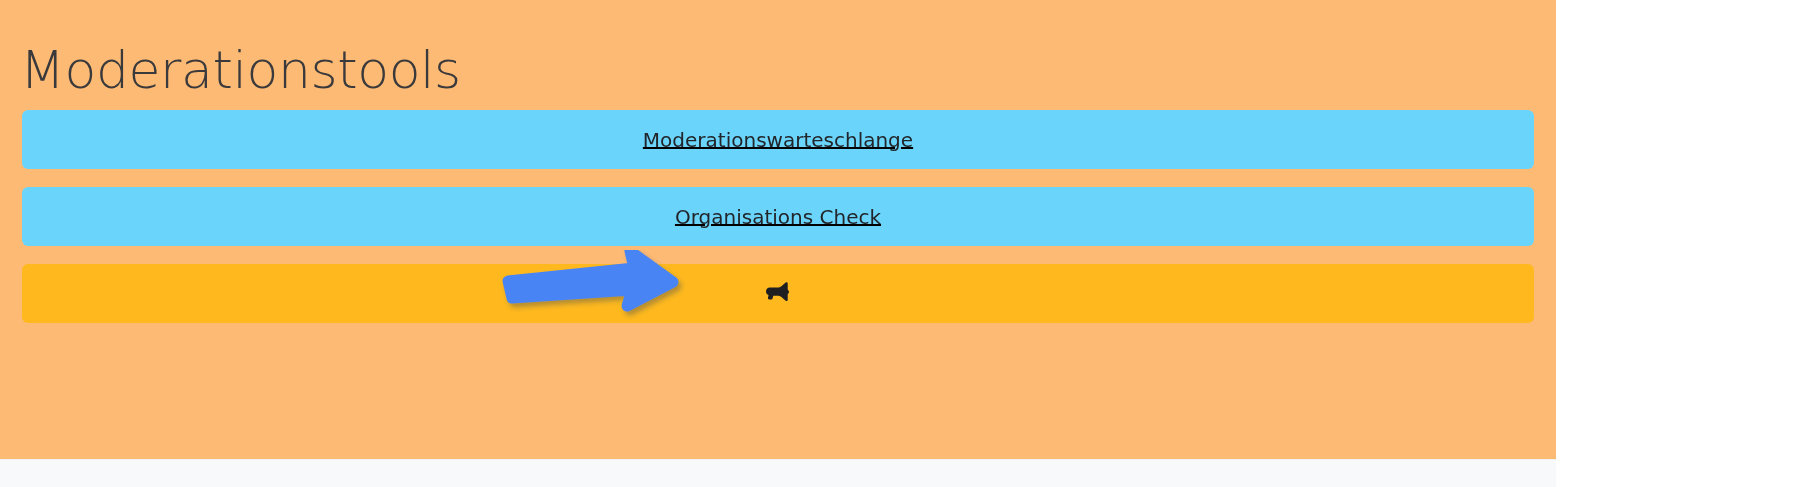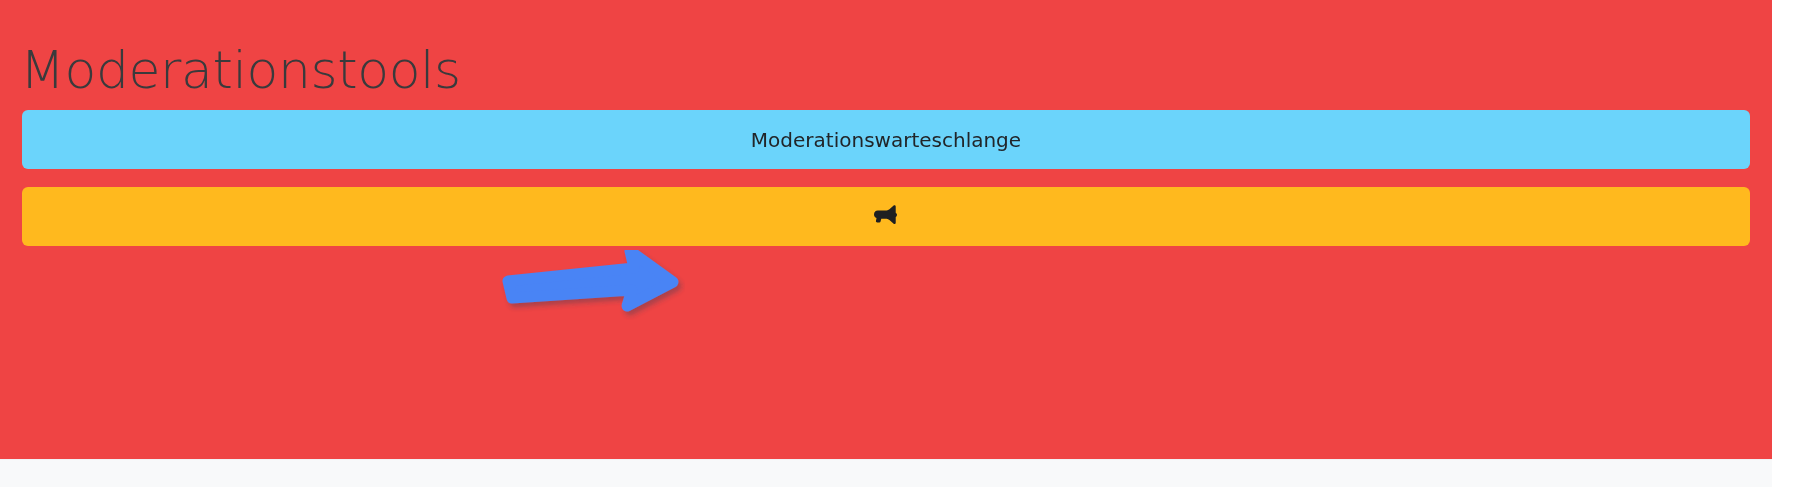--- a/index.html
+++ b/index.html
@@ -9,41 +9,42 @@
   body {
     width: 1808px;
     height: 487px;
     background: #ffffff;
     font-family: "DejaVu Sans", "Liberation Sans", sans-serif;
     overflow: hidden;
     position: relative;
   }
   .page {
     position: relative;
-    width: 1772px;
+    width: 1556px;
     height: 487px;
-    background: #ef4444;
+    background: #fdba74;
     box-sizing: border-box;
   }
   .page-title {
     position: absolute;
     left: 20px;
     top: 4px;
     font-size: 52px;
     line-height: 1.2;
     font-weight: 300;
     color: #3a3a3c;
     letter-spacing: -0.4px;
     white-space: nowrap;
   }
   .btn-stack {
     position: absolute;
     left: 22px;
     right: 22px;
     top: 110px;
+    text-decoration: underline;
   }
   .btn {
     display: block;
     width: 100%;
     box-sizing: border-box;
     height: 59px;
     line-height: 59px;
     border: none;
     border-radius: 6px;
     text-align: center;
@@ -99,20 +100,23 @@
 
   <h1 class="page-title">Moderationstools</h1>
 
   <div class="btn-stack">
 
     <button class="btn btn-info">
       <span class="btn-label">Moderationswarteschlange</span>
     </button>
 
 
+    <button class="btn btn-info">
+      <span class="btn-label">Organisations Check</span>
+    </button>
 
     <button class="btn btn-warning">
       <span class="megaphone-icon">
         <svg viewBox="0 0 576 512" width="23" height="21" aria-hidden="true">
           <path fill="#1f1f21" d="M576 240c0-23.6-12.9-44.3-32-55.4V32.1c0-17.7-14.3-32-32-32-7.3 0-14.4 2.5-20.1 7.1L386.4 97c-28.6 22.9-64.1 35.4-100.7 35.4H96c-53 0-96 43-96 96 0 41.4 26.2 76.6 62.9 90l-14.5 76.1c-3.6 18.8 10.8 36.3 30 36.3h55.3c14.6 0 27.3-9.9 30.8-24.1l17.5-70.6h104c36.6 0 72.1 12.5 100.7 35.4l105.5 89.8c5.7 4.6 12.8 7.1 20.1 7.1 17.7 0 32-14.3 32-32V295.4c19.1-11.1 32-31.8 32-55.4z"></path>
         </svg>
       </span>
     </button>
 
   </div>

